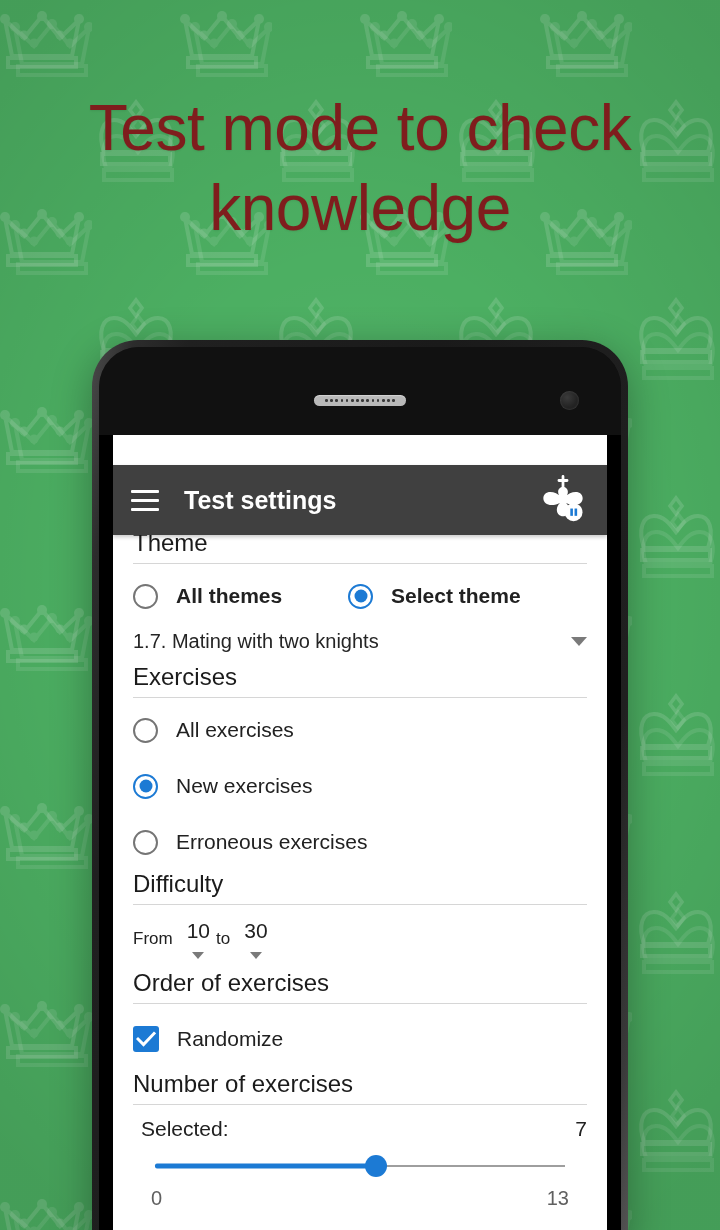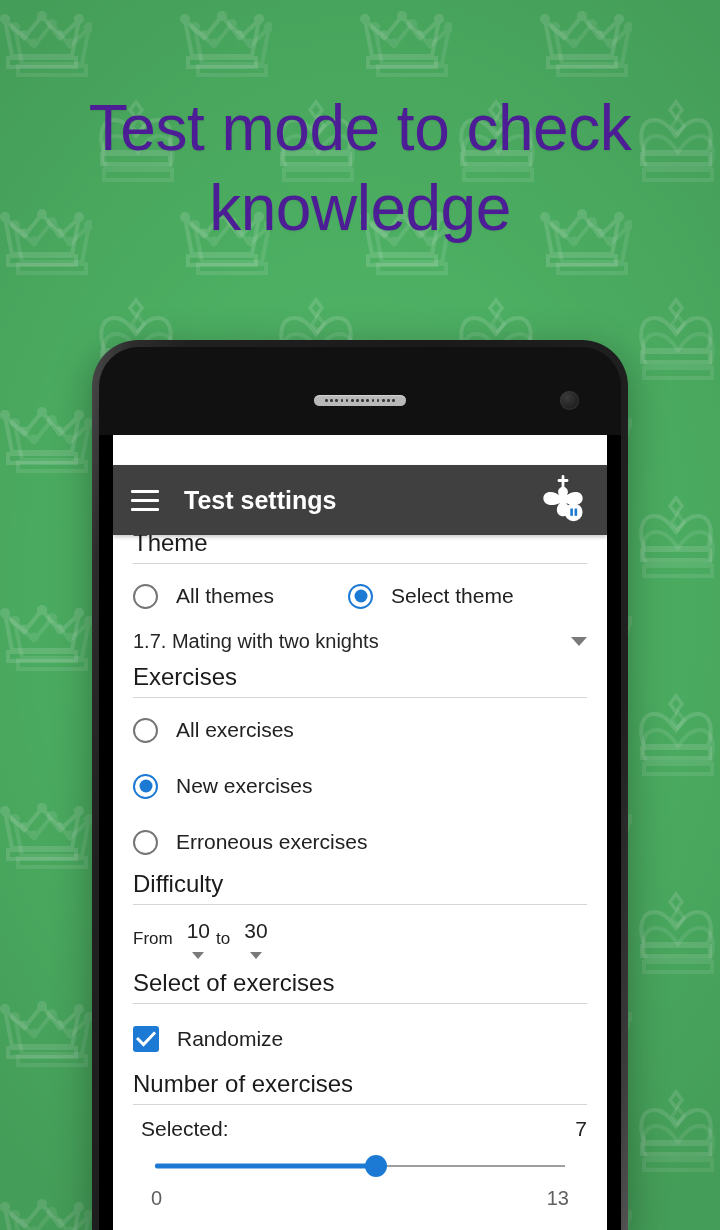--- a/index.html
+++ b/index.html
@@ -29,21 +29,21 @@
                 rgba(0,0,0,0.00) 45%,
                 rgba(0,0,0,0.10) 100%);
     pointer-events: none;
   }
 
   
   #headline {
     position: absolute;
     left: 0; right: 0; top: 88px;
     text-align: center;
-    color: #4c1d95;
+    color: #7f1d1d;
     font-size: 64px;
     line-height: 80px;
     font-weight: 400;
     letter-spacing: -0.5px;
     padding: 0 40px;
     text-shadow: 0 1px 2px rgba(0,0,0,0.08);
   }
 
   
   #phone {
@@ -166,21 +166,21 @@
   }
   .radio.on { border-color: #1c7ad4; }
   .radio.on::after {
     content: ""; position: absolute;
     left: 50%; top: 50%; transform: translate(-50%,-50%);
     width: 13px; height: 13px; border-radius: 50%;
     background: #1c7ad4;
   }
   .radio-label { font-size: 21px; color: #212121; margin-left: 18px; white-space: nowrap; }
 
-  .two-col { display: flex; align-items: center; }
+  .two-col { display: flex; align-items: center; font-weight: bold; }
   .two-col .col { display: flex; align-items: center; }
   .two-col .col:first-child { width: 215px; }
 
   
   .spinner-row {
     display: flex; align-items: center; justify-content: space-between;
     padding: 6px 0 10px 0;
   }
   .spinner-value { font-size: 20px; color: #252525; }
   .caret {
@@ -350,21 +350,21 @@
                   <span class="diff-num">10</span>
                   <span class="caret sm"></span>
                 </span>
                 <span class="diff-text">to</span>
                 <span class="diff-spin">
                   <span class="diff-num">30</span>
                   <span class="caret sm"></span>
                 </span>
               </div>
 
-              <div class="section-head">Select of exercises</div>
+              <div class="section-head">Order of exercises</div>
               <div class="rule"></div>
 
               <div class="check-row">
                 <span class="checkbox">
                   <svg width="20" height="18" viewBox="0 0 20 18" xmlns="http://www.w3.org/2000/svg">
                     <path d="M2 9 L7.5 14.5 L18 3.5" fill="none" stroke="#ffffff" stroke-width="3" stroke-linecap="square"></path>
                   </svg>
                 </span>
                 <span class="check-label">Randomize</span>
               </div>

